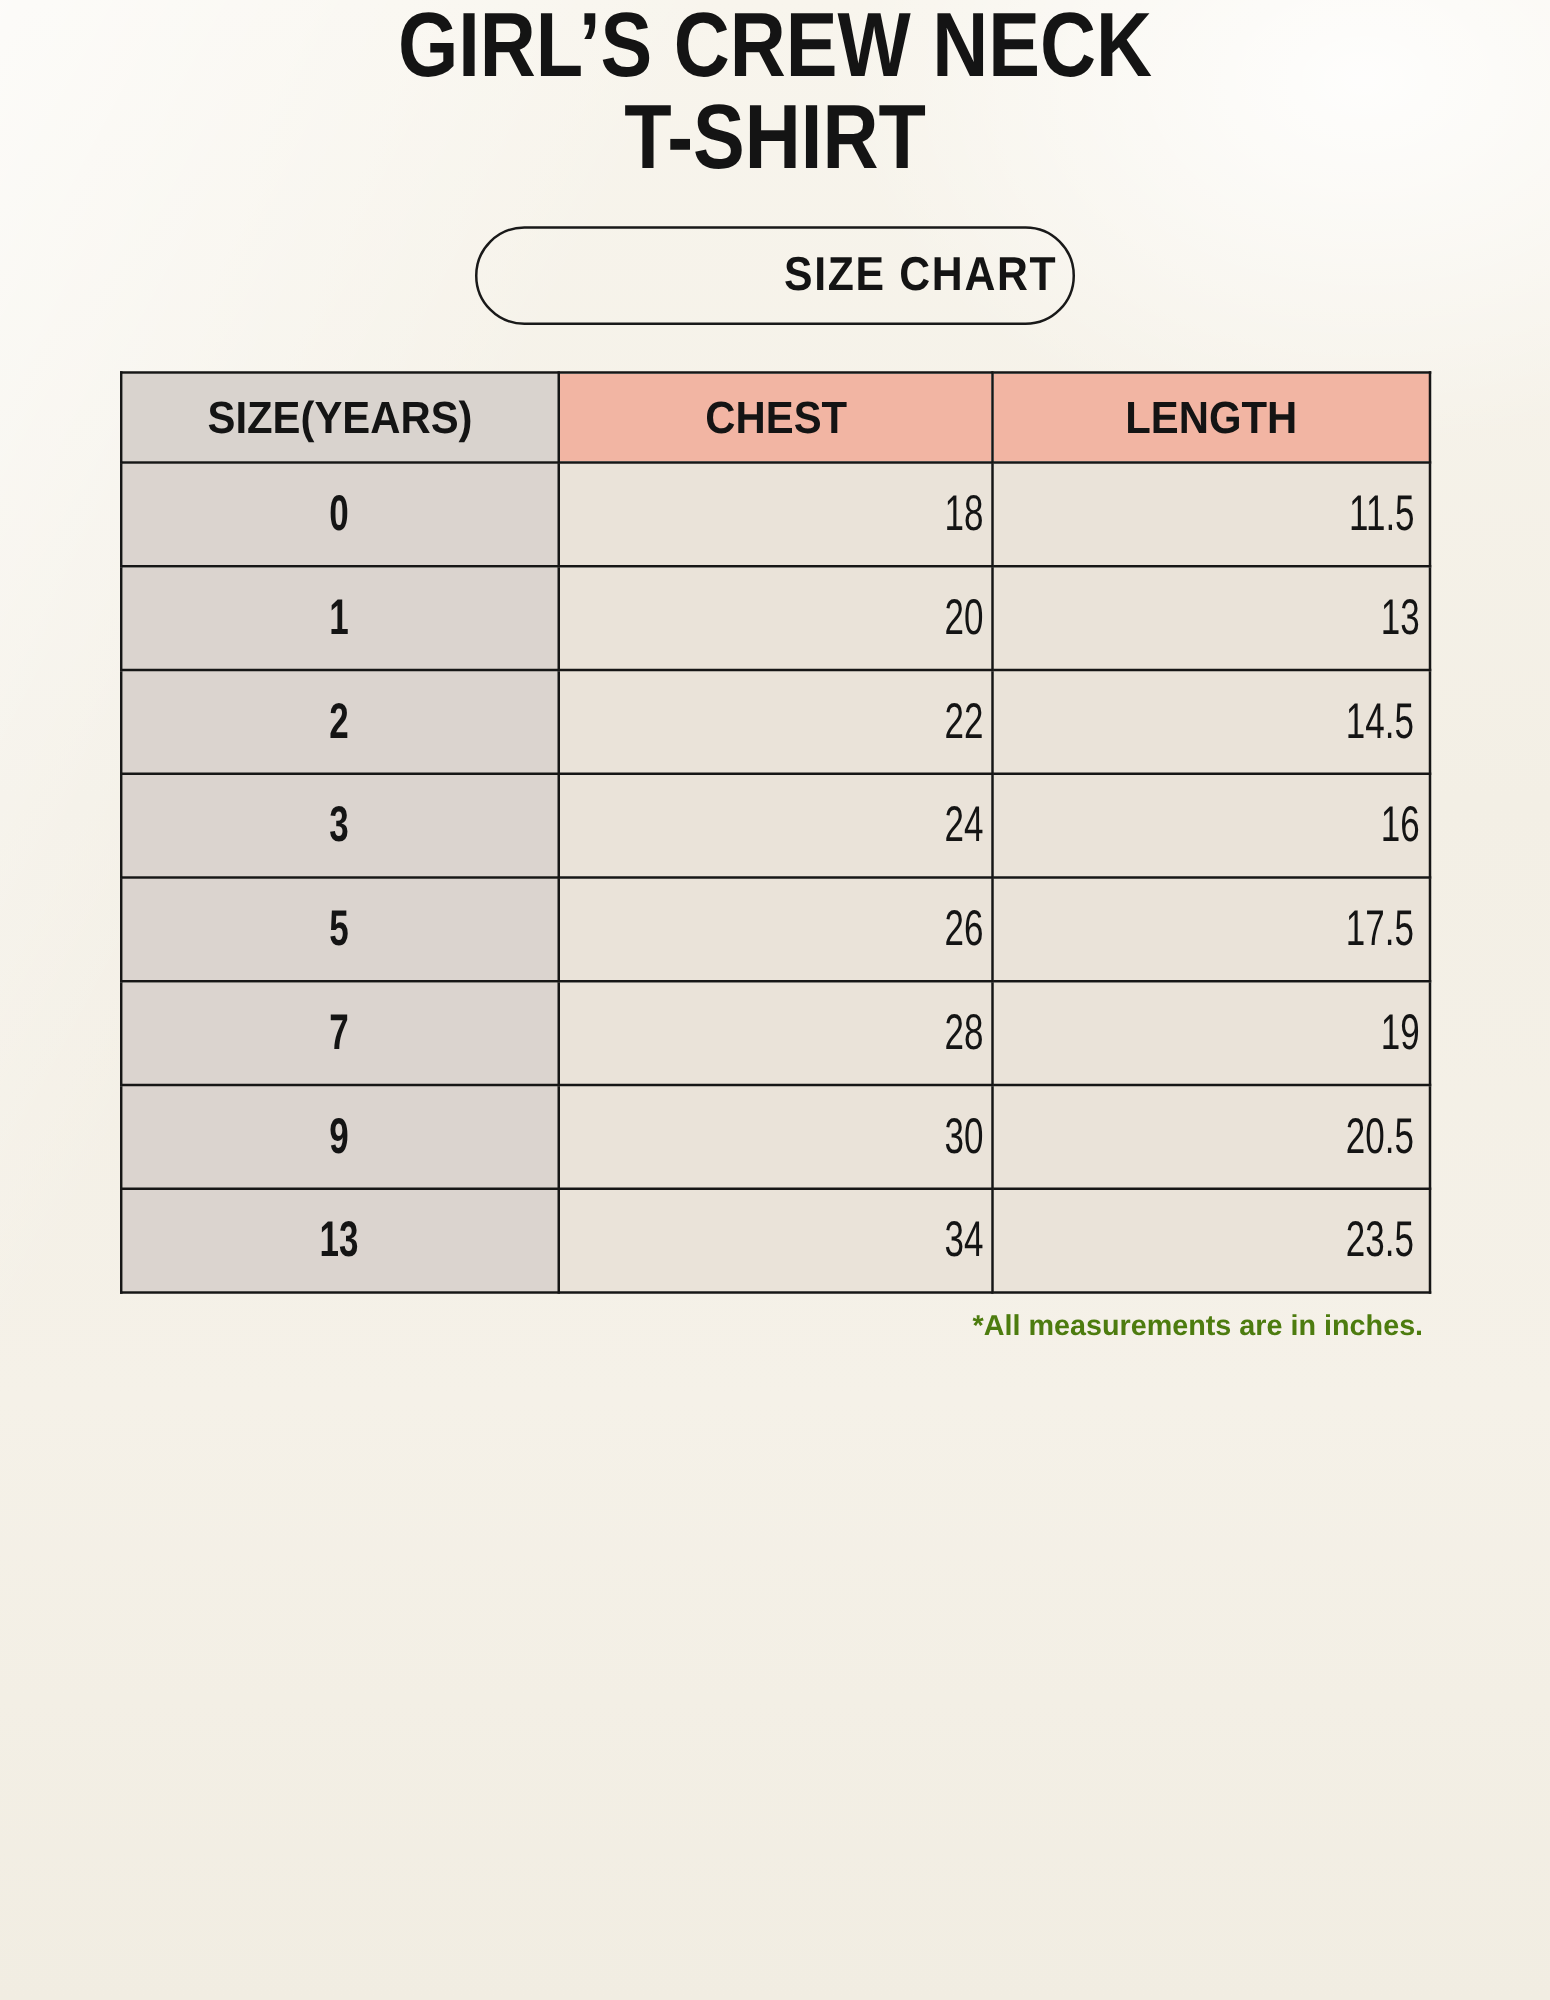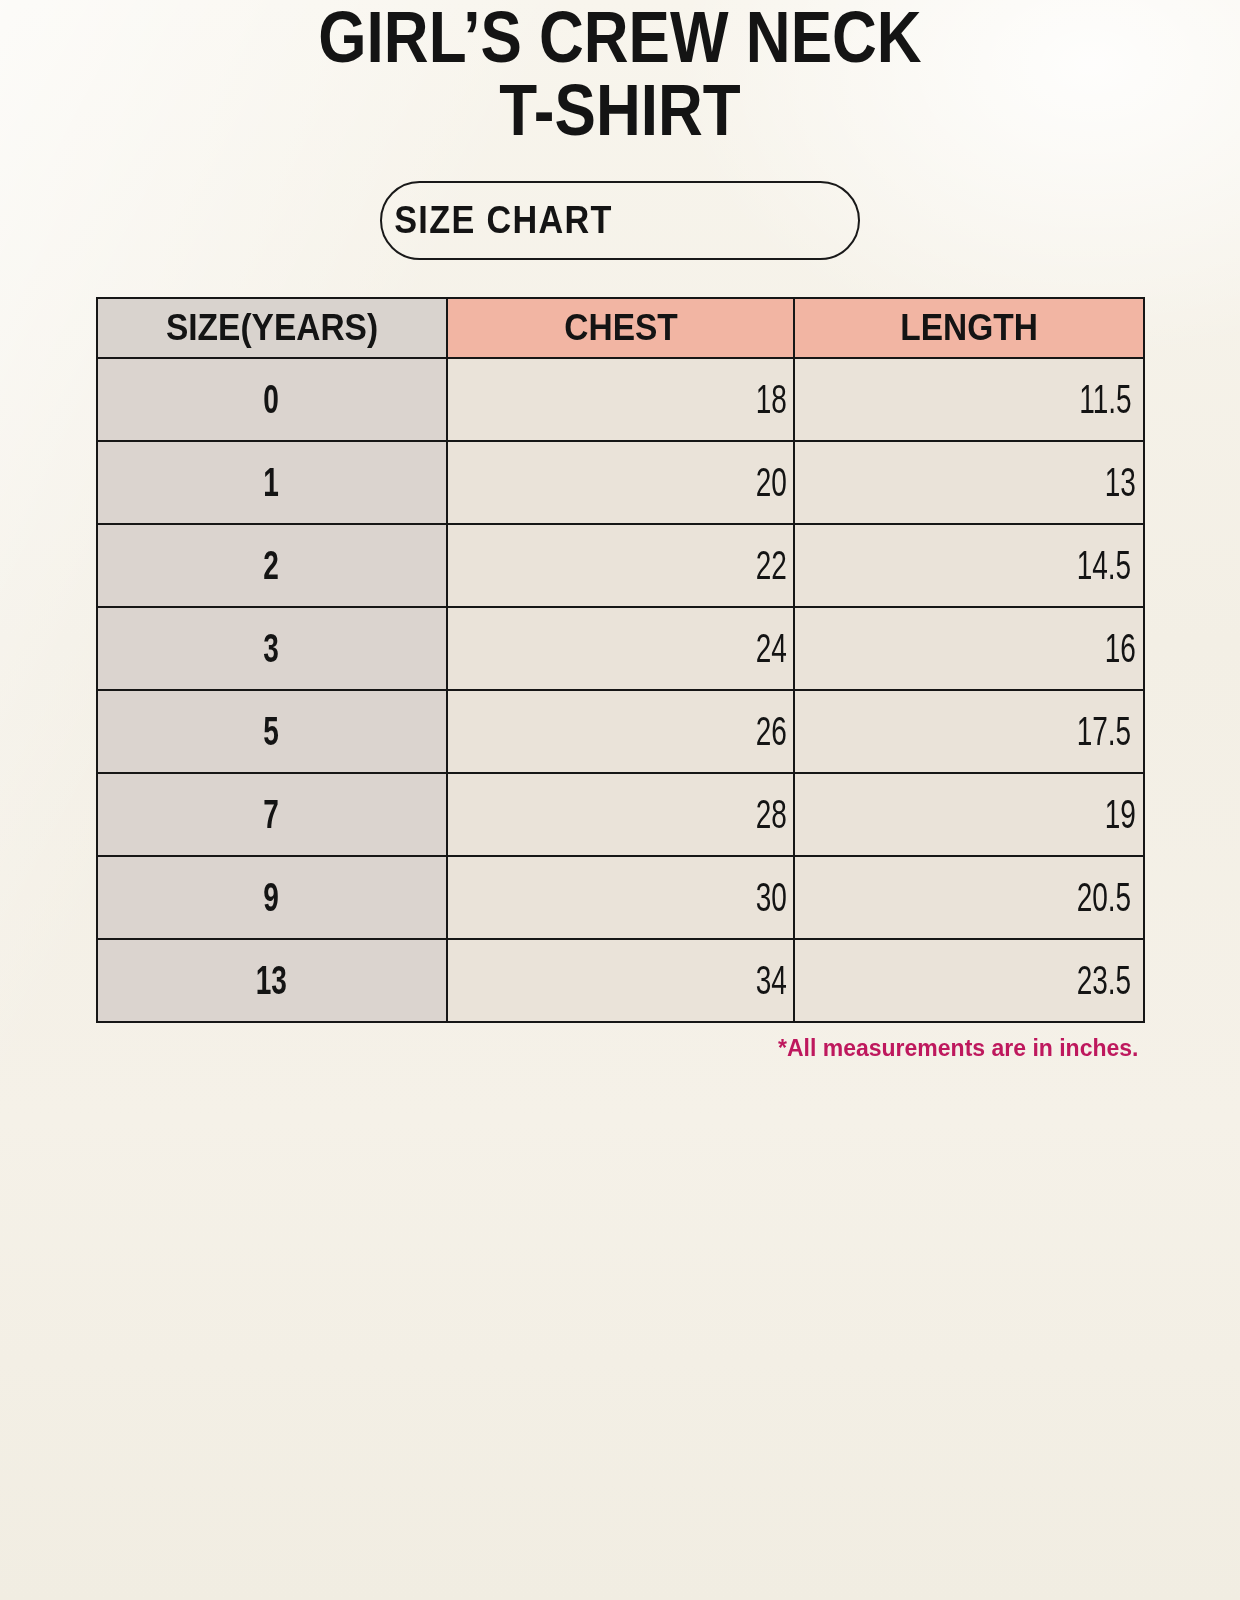--- a/index.html
+++ b/index.html
@@ -33,21 +33,21 @@
     transform-origin:50% 0;
     color:var(--text);
   }
   .title span{display:block;}
 
   .badge{
     width:480px;height:79px;
     margin:35px auto 4px auto;
     border:2.5px solid #191919;
     border-radius:42px;
-    display:flex;align-items:center;justify-content:flex-start;
+    display:flex;align-items:center;justify-content:flex-end;
     background:transparent;
   }
   .badge-label{
     font-size:38px;font-weight:700;letter-spacing:1.5px;
     display:inline-block;transform:scaleX(0.9);
   }
 
   .table-wrap{width:1049px;margin:37px auto 0 auto;}
   table{
     width:1049px;
@@ -55,38 +55,38 @@
     table-layout:fixed;
   }
   th,td{
     border:2.5px solid var(--table-border);
     text-align:center;vertical-align:middle;
     overflow:hidden;
   }
   col.c1{width:33.45%;}
   col.c2{width:33.2%;}
   col.c3{width:33.35%;}
-  thead tr{height:60px;}
+  thead tr{height:72px;}
   tbody tr{height:83px;}
   th{font-size:36px;font-weight:700;}
   th .t{display:inline-block;transform:scaleX(0.93);}
   th.col-size{background:var(--header-size-bg);}
   th.col-measure{background:var(--header-measure-bg);}
   td{font-size:40px;font-weight:400;}
   td .t{display:inline-block;transform:scaleX(0.7);}
   td.size{background:var(--row-size-bg);font-weight:700;}
   td.val{background:var(--row-value-bg);text-align:right;}
 
   .footnote{
     margin-top:12px;
     text-align:right;
     padding-right:6px;
     font-size:23px;
     font-weight:700;
-    color:#be185d;
+    color:#4d7c0f;
   }
 </style>
 </head>
 <body>
 
 <div class="page">
 
   <h1 class="title">
     <span>GIRL’S CREW NECK</span>
     <span>T-SHIRT</span>

